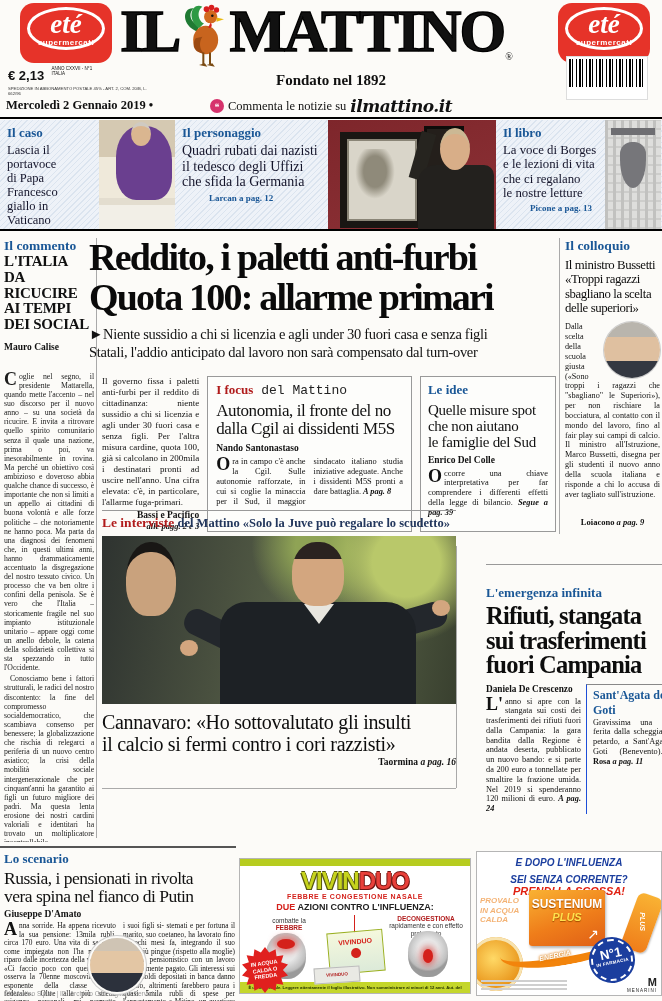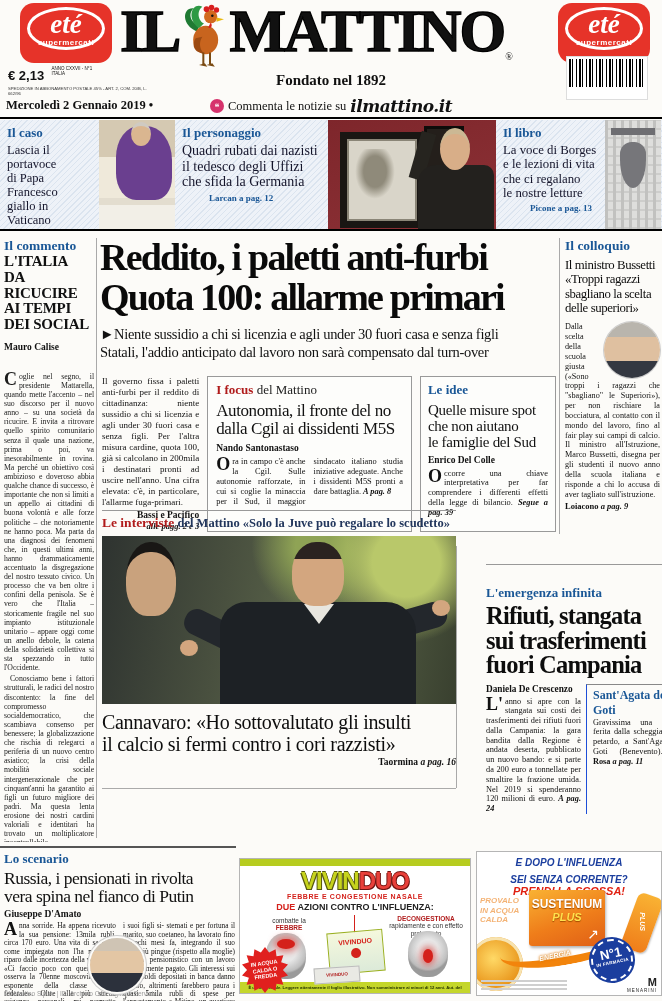--- a/index.html
+++ b/index.html
@@ -75,49 +75,49 @@
   .smallbody{font-size:7.8px;line-height:1.17;letter-spacing:-.1px;color:#1c1c1c;}
   #commento p{margin:0 0 2px;}
   #commento .p2{text-indent:6px;}
 
   .vrule{position:absolute;width:1px;background:#a9a9a9;}
   #vrule-left{left:96px;top:238px;height:600px;}
   #vrule-right{left:559px;top:238px;height:296px;}
   #vrule-mid{left:456px;top:546px;height:242px;}
 
   
-  #lead{position:absolute;left:100px;top:238px;width:452px;}
+  #lead{position:absolute;left:89px;top:238px;width:452px;}
   .headline{font-size:38px;font-weight:bold;letter-spacing:-1.8px;line-height:1.05;color:#0a0a0a;}
   .deck{margin-top:8px;font-size:14.5px;line-height:1.24;letter-spacing:-.3px;}
   #lead-row{position:absolute;left:102px;top:376px;width:454px;display:flex;align-items:stretch;}
   .gov{width:102px;font-size:9px;line-height:1.22;}
   .gov .gbyline{text-align:right;font-weight:bold;font-size:9.5px;margin-top:2px;}
   .gov .gpages{text-align:right;font-style:italic;font-weight:bold;font-size:8.5px;}
   .boxed{border:1px solid #999;background:#fdfdfb;}
   #focus-box{width:196px;margin-left:8px;padding:5px 8px 4px;}
   .fkicker{font-size:13px;}
   .fkicker .red{color:#b01b1b;font-weight:bold;}
-  .fkicker .rest{color:#222;}
+  .fkicker .rest{color:#222;font-family:Liberation Mono, monospace;}
   .ftitle{font-size:17px;line-height:1.07;letter-spacing:-.4px;margin:4px 0 5px;}
   .fauthor{font-weight:bold;font-size:9.5px;margin-bottom:4px;}
   .fbody{font-size:8.4px;line-height:1.18;columns:2;column-gap:8px;margin:0;}
   .pageref{font-style:italic;font-weight:bold;}
   #idee-box{width:126px;margin-left:8px;padding:5px 7px;}
   #idee-box .kicker{font-size:13px;}
   .ititle{font-size:15px;line-height:1.08;letter-spacing:-.3px;margin:4px 0 4px;}
   .ibody{font-size:8.4px;line-height:1.18;margin:0;}
 
   
   #colloquio{position:absolute;left:565px;top:238px;width:95px;}
   #colloquio .kicker{font-size:13.5px;}
   .qtitle{font-size:12.8px;line-height:1.12;letter-spacing:-.4px;margin:4px 0 7px;color:#0d0d0d;}
   #colloquio .body{font-size:8.2px;line-height:1.2;}
   .bussetti{float:right;width:56px;height:56px;border-radius:50%;margin:0 0 2px 3px;
      background:linear-gradient(180deg,#b9b5ad 0 26%,#dfc0a0 26% 70%,#343841 70%);box-shadow:0 0 0 1px #ccc;}
-  #colloquio .cbyline{text-align:left;font-size:8.5px;margin-top:1px;}
+  #colloquio .cbyline{text-align:center;font-size:8.5px;margin-top:17px;}
 
   
   #interviste{position:absolute;left:102px;top:510px;width:354px;border-top:1px solid #999;padding-top:4px;}
   .int-kicker{font-size:12.5px;}
   .int-kicker .red{color:#b01b1b;font-weight:bold;font-size:13.5px;}
   .int-kicker .rest{color:#22365c;font-weight:bold;}
   .int-photo{margin-top:5px;width:354px;height:168px;position:relative;overflow:hidden;
      background:radial-gradient(circle at 86% 16%,#b9c86a 0 34px,transparent 80px),
                 radial-gradient(circle at 62% 6%,#8fa355 0 26px,transparent 70px),
                 linear-gradient(100deg,#2e3330 0%,#49503f 35%,#5d684b 62%,#39402f 100%);}

